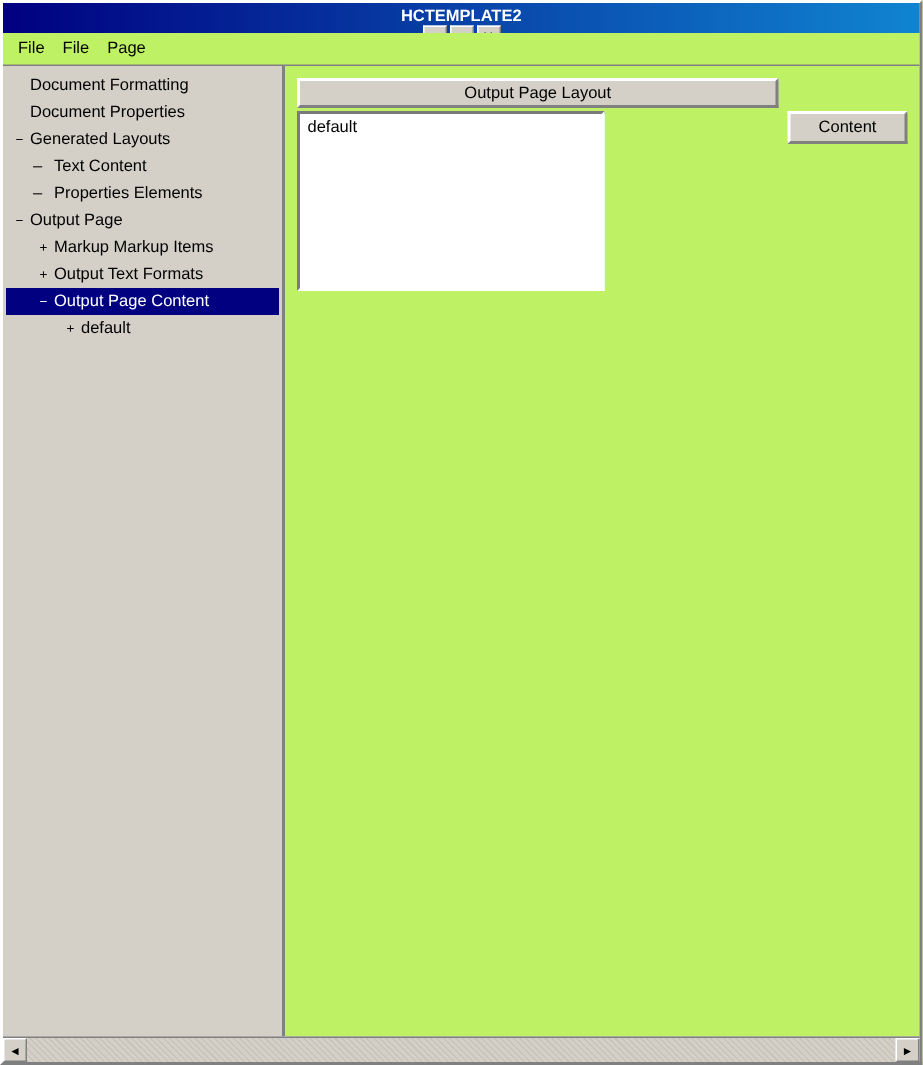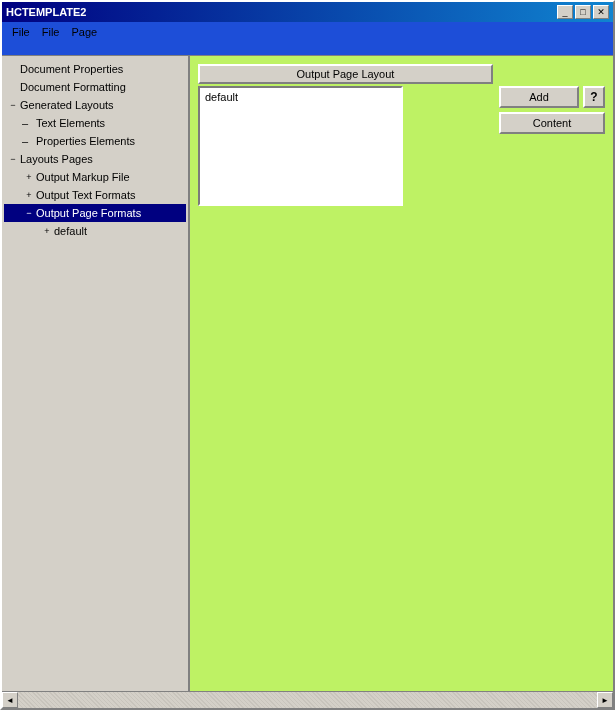--- a/index.html
+++ b/index.html
@@ -27,20 +27,21 @@
 
     .title-bar {
       background: linear-gradient(to right, #000080, #1084d0);
       color: white;
       padding: 3px 4px;
       display: flex;
       align-items: center;
       justify-content: space-between;
       height: 20px;
       flex-shrink: 0;
+      flex-direction: column;
     }
 
     .title-bar-text {
       font-weight: bold;
       font-size: 11px;
     }
 
     .title-bar-controls {
       display: flex;
       gap: 2px;
@@ -56,25 +57,25 @@
       display: flex;
       align-items: center;
       justify-content: center;
       font-size: 9px;
       cursor: pointer;
       color: black;
     }
 
     
     .menubar {
-      background: #1d4ed8;
+      background: #bef264;
       display: flex;
       padding: 2px 4px;
       border-bottom: 1px solid #808080;
-      height: 34px;
+      height: 22px;
       flex-shrink: 0;
     }
 
     .menu-item {
       padding: 2px 6px;
       cursor: pointer;
       font-size: 11px;
     }
 
     
@@ -263,85 +264,81 @@
     <div class="menu-item">File</div>
     <div class="menu-item">Page</div>
   </div>
 
   <div class="main-content">
 
     <div class="tree-panel">
 
       <div class="tree-item">
         <span class="tree-toggle"></span>
-        <span>Document Properties</span>
+        <span>Document Formatting</span>
       </div>
 
       <div class="tree-item">
         <span class="tree-toggle"></span>
-        <span>Document Formatting</span>
+        <span>Document Properties</span>
       </div>
 
       <div class="tree-item">
         <span class="tree-toggle">−</span>
         <span>Generated Layouts</span>
       </div>
 
       <div class="tree-item" style="padding-left: 18px;">
         <span class="tree-leaf-indent">–</span>
-        <span>Text Elements</span>
+        <span>Text Content</span>
       </div>
 
       <div class="tree-item" style="padding-left: 18px;">
         <span class="tree-leaf-indent">–</span>
         <span>Properties Elements</span>
       </div>
 
       <div class="tree-item">
         <span class="tree-toggle">−</span>
-        <span>Layouts Pages</span>
+        <span>Output Page</span>
       </div>
 
       <div class="tree-item" style="padding-left: 18px;">
         <span class="tree-toggle">+</span>
-        <span>Output Markup File</span>
+        <span>Markup Markup Items</span>
       </div>
 
       <div class="tree-item" style="padding-left: 18px;">
         <span class="tree-toggle">+</span>
         <span>Output Text Formats</span>
       </div>
 
       <div class="tree-item selected" style="padding-left: 18px;">
         <span class="tree-toggle">−</span>
-        <span>Output Page Formats</span>
+        <span>Output Page Content</span>
       </div>
 
       <div class="tree-item" style="padding-left: 36px;">
         <span class="tree-toggle">+</span>
         <span>default</span>
       </div>
 
     </div>
 
     <div class="right-panel">
       <div class="right-top">
 
         <div class="list-area">
           <div class="list-header">Output Page Layout</div>
           <div class="list-box">
             <div class="list-item-entry">default</div>
           </div>
         </div>
 
         <div class="buttons-area">
-          <div style="display:flex; gap:4px; align-items:center;">
-            <button class="win-button">Add</button>
-            <button class="help-button">?</button>
-          </div>
           <button class="win-button">Content</button>
         </div>
 
       </div>
     </div>
   </div>
 
   <div class="bottom-scroll">
     <div class="scroll-btn">◄</div>
     <div class="scroll-track" style="flex:1;"></div>

